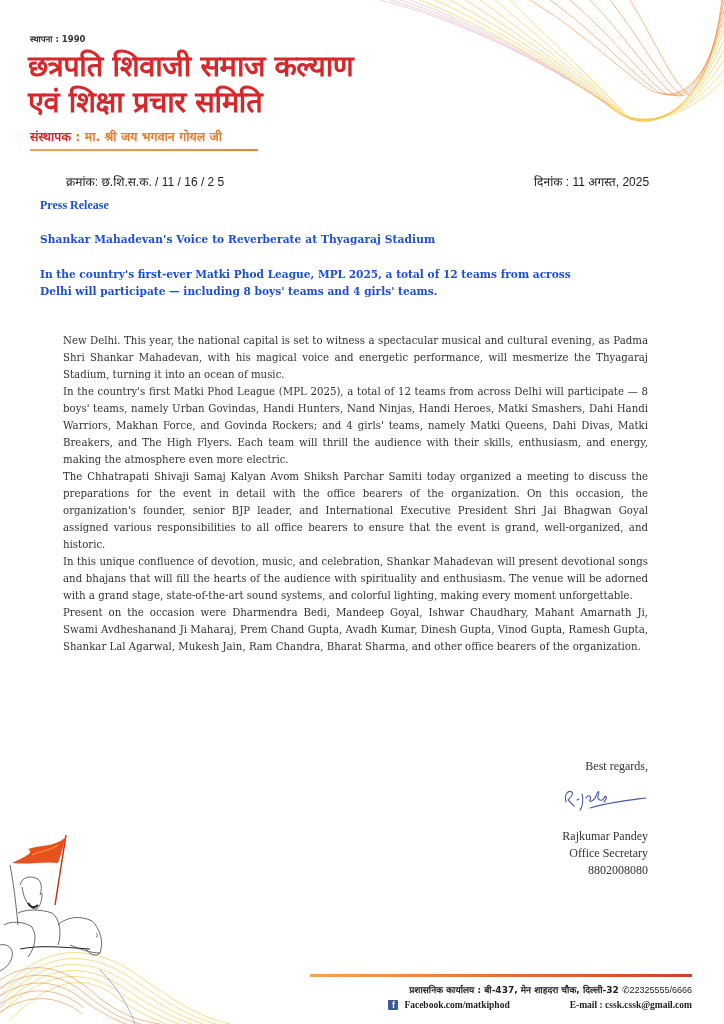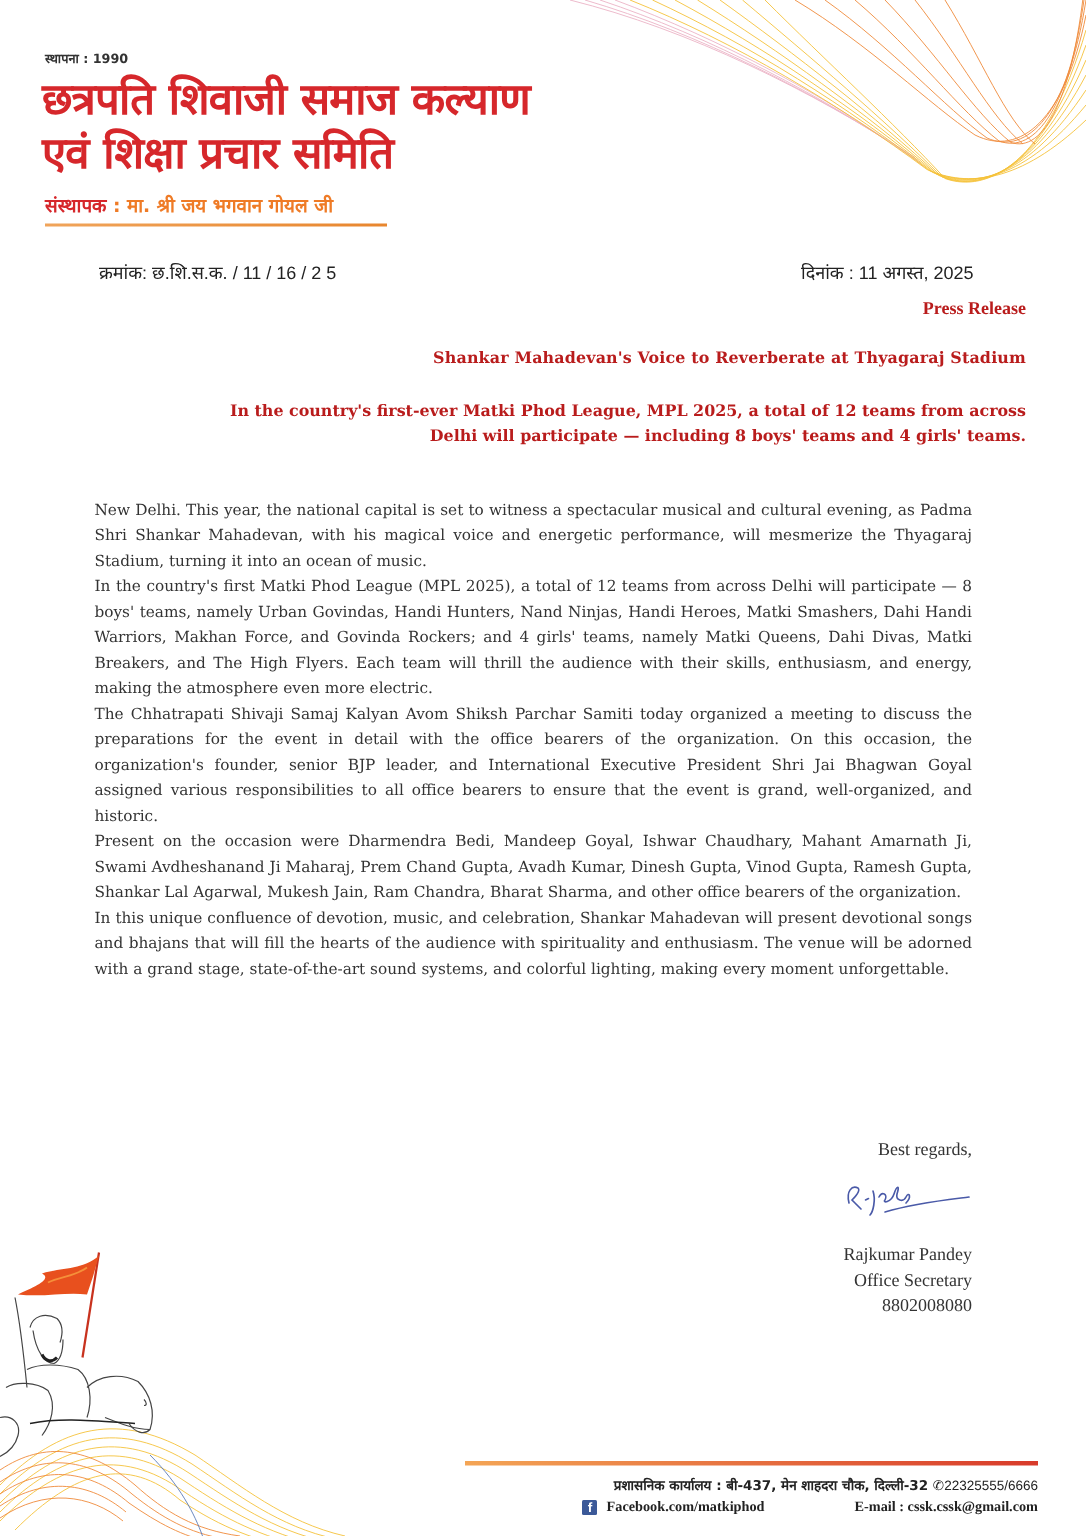--- a/index.html
+++ b/index.html
@@ -15,21 +15,21 @@
   .founder { position: absolute; left: 30px; top: 128px; font-family: "DejaVu Sans", sans-serif; font-size: 12.5px; font-weight: bold; color: #e04a2a; }
   .founder .lbl { color: #d6272b; }
   .founder .name { color: #ef7b26; }
   .founder-rule { position: absolute; left: 30px; top: 149px; width: 228px; height: 2px; background: linear-gradient(90deg, #f0a45a, #e8862e); }
 
   .ref-line { position: absolute; top: 173px; font-family: "Liberation Sans", sans-serif; font-size: 12px; color: #222; }
   .ref-no { left: 66px; }
   .ref-no .val { }
   .ref-date { left: 534px; }
 
-  .center { position: absolute; left: 40px; width: 644px; text-align: right; font-weight: bold; color: #b91c1c; }
+  .center { position: absolute; left: 40px; width: 644px; text-align: left; font-weight: bold; color: #1d4ed8; }
   .press { top: 198px; font-family: "Liberation Serif", serif; font-size: 12px; }
   .headline { top: 233px; font-family: "DejaVu Serif", serif; font-size: 10.6px; letter-spacing: 0.1px; }
   .subhead { top: 266px; font-family: "DejaVu Serif", serif; font-size: 10.6px; line-height: 17px; }
 
   .body-text { position: absolute; left: 63px; top: 332px; width: 585px; font-family: "DejaVu Serif", serif; font-size: 10.2px; line-height: 17px; color: #333; text-align: justify; }
   .body-text p { text-align: justify; }
 
   .sign { position: absolute; right: 76px; text-align: right; font-family: "Liberation Serif", serif; font-size: 12px; color: #333; line-height: 17px; }
   .regards { top: 758px; }
   .signature { position: absolute; left: 560px; top: 782px; width: 90px; height: 34px; }
@@ -96,22 +96,22 @@
 <div class="center headline">Shankar Mahadevan's Voice to Reverberate at Thyagaraj Stadium</div>
 <div class="center subhead">
   <div>In the country's first-ever Matki Phod League, MPL 2025, a total of 12 teams from across</div>
   <div>Delhi will participate — including 8 boys' teams and 4 girls' teams.</div>
 </div>
 
 <div class="body-text">
   <p>New Delhi. This year, the national capital is set to witness a spectacular musical and cultural evening, as Padma Shri Shankar Mahadevan, with his magical voice and energetic performance, will mesmerize the Thyagaraj Stadium, turning it into an ocean of music.</p>
   <p>In the country's first Matki Phod League (MPL 2025), a total of 12 teams from across Delhi will participate — 8 boys' teams, namely Urban Govindas, Handi Hunters, Nand Ninjas, Handi Heroes, Matki Smashers, Dahi Handi Warriors, Makhan Force, and Govinda Rockers; and 4 girls' teams, namely Matki Queens, Dahi Divas, Matki Breakers, and The High Flyers. Each team will thrill the audience with their skills, enthusiasm, and energy, making the atmosphere even more electric.</p>
   <p>The Chhatrapati Shivaji Samaj Kalyan Avom Shiksh Parchar Samiti today organized a meeting to discuss the preparations for the event in detail with the office bearers of the organization. On this occasion, the organization's founder, senior BJP leader, and International Executive President Shri Jai Bhagwan Goyal assigned various responsibilities to all office bearers to ensure that the event is grand, well-organized, and historic.</p>
+  <p>In this unique confluence of devotion, music, and celebration, Shankar Mahadevan will present devotional songs and bhajans that will fill the hearts of the audience with spirituality and enthusiasm. The venue will be adorned with a grand stage, state-of-the-art sound systems, and colorful lighting, making every moment unforgettable.</p>
   <p>Present on the occasion were Dharmendra Bedi, Mandeep Goyal, Ishwar Chaudhary, Mahant Amarnath Ji, Swami Avdheshanand Ji Maharaj, Prem Chand Gupta, Avadh Kumar, Dinesh Gupta, Vinod Gupta, Ramesh Gupta, Shankar Lal Agarwal, Mukesh Jain, Ram Chandra, Bharat Sharma, and other office bearers of the organization.</p>
-  <p>In this unique confluence of devotion, music, and celebration, Shankar Mahadevan will present devotional songs and bhajans that will fill the hearts of the audience with spirituality and enthusiasm. The venue will be adorned with a grand stage, state-of-the-art sound systems, and colorful lighting, making every moment unforgettable.</p>
 </div>
 
 <div class="sign regards">Best regards,</div>
 <svg class="signature" viewBox="0 0 90 34">
   <g fill="none" stroke="#4a5aa8" stroke-width="1.1" stroke-linecap="round">
     <path d="M6 20 C4 12 8 8 12 10 C14 12 10 16 8 18 L14 24"></path>
     <path d="M17 18 L19 17"></path>
     <path d="M22 12 C24 18 22 26 20 28"></path>
     <path d="M26 16 C28 12 32 14 30 18 C28 20 34 20 36 14 C38 8 40 8 38 14 C37 18 42 20 44 16 C46 12 48 16 44 20"></path>
     <path d="M30 26 C50 20 70 18 86 16"></path>

